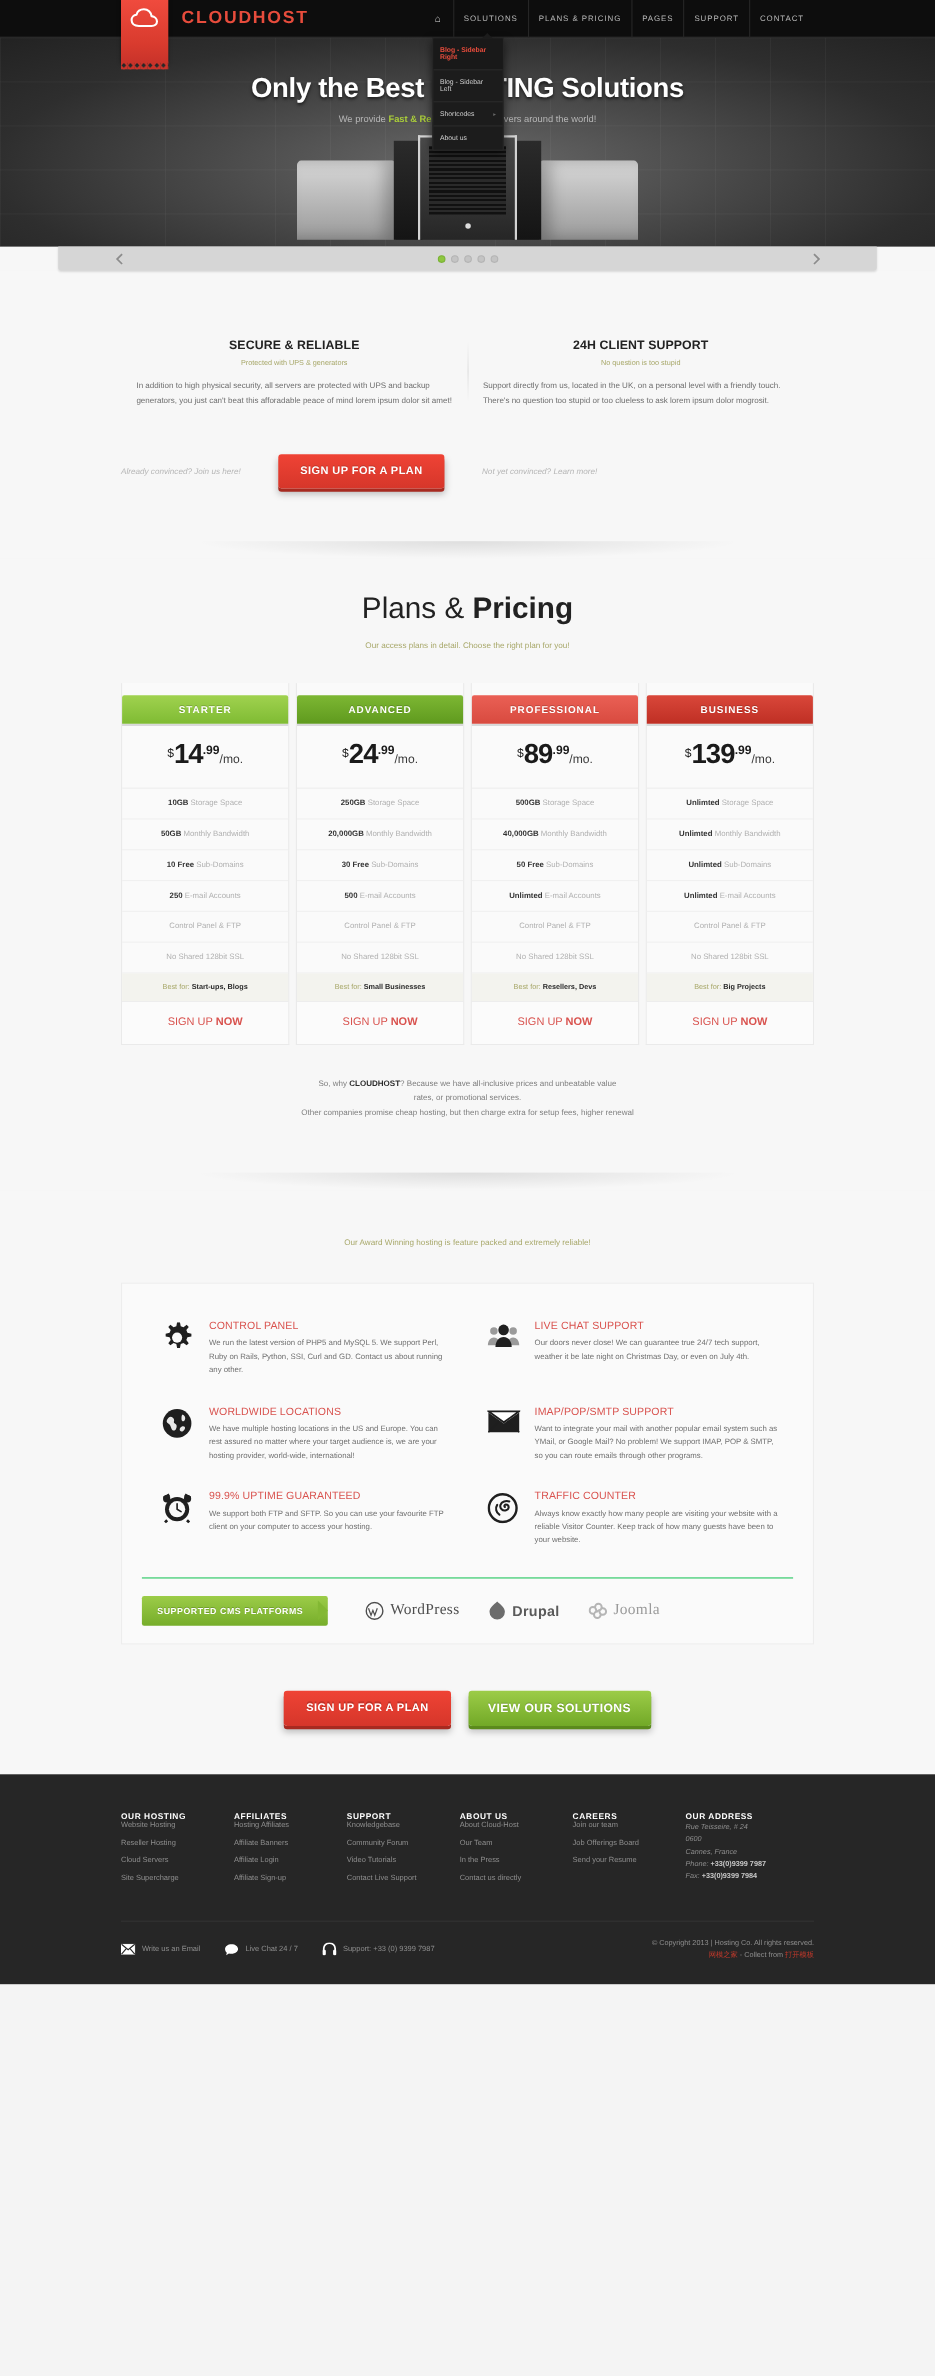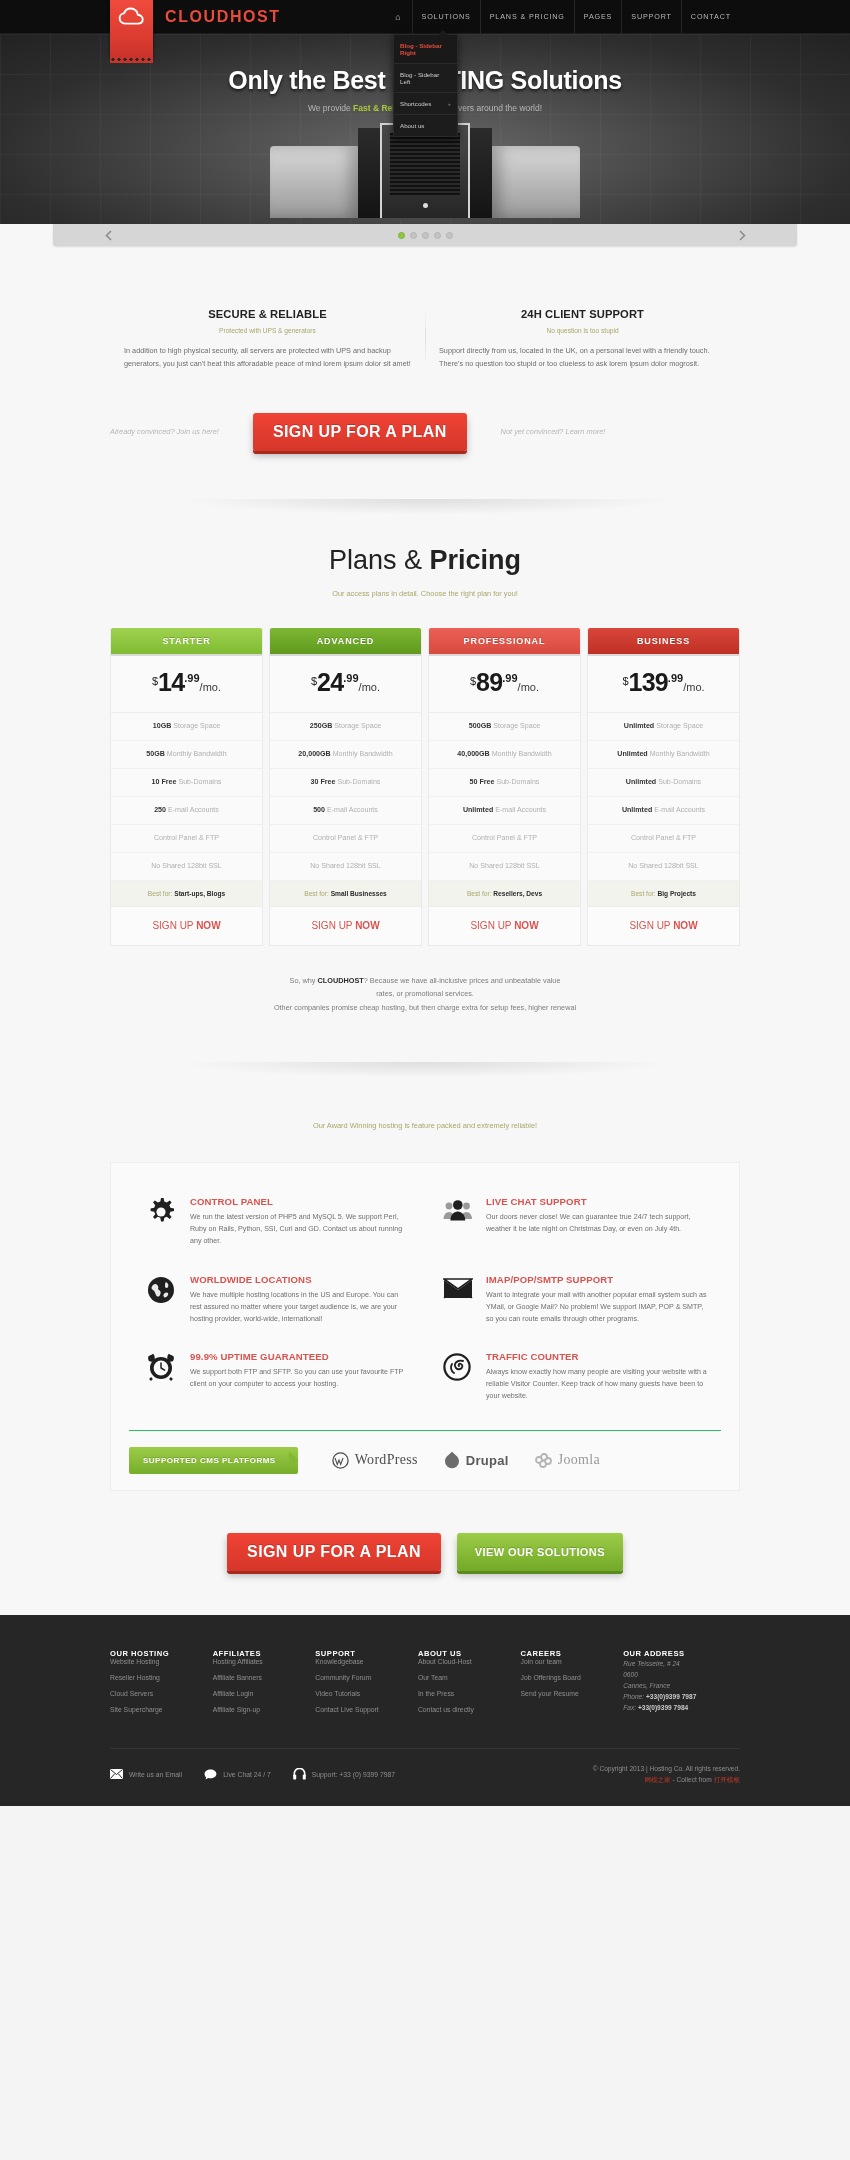--- a/index.html
+++ b/index.html
@@ -159,21 +159,21 @@
   .col .tag { font-size: 6.6px; color: #a8a86a; margin-top: 7px; }
   .col p { font-size: 7.3px; color: #6d6d6d; line-height: 1.75; margin-top: 11px; text-align: left; }
 
   .cta-row {
     display: flex; align-items: center; justify-content: flex-start; gap: 34px;
     padding: 42px 0 0;
   }
   .cta-note { font-size: 7.4px; color: #b6b6b6; font-style: italic; }
   .btn-red {
     background: linear-gradient(180deg,#ef4335,#d6362a);
-    color: #fff; font-size: 16px; font-weight: bold; letter-spacing: .4px;
+    color: #fff; font-size: 10px; font-weight: bold; letter-spacing: .4px;
     padding: 10px 20px; border: none; border-radius: 3px;
     box-shadow: 0 3px 0 #a72a20, 0 5px 7px rgba(0,0,0,.25);
     cursor: pointer; text-shadow: 0 -1px 0 rgba(0,0,0,.2);
   }
   .divider-shadow {
     width: 500px; height: 16px; margin: 48px auto 0;
     background: radial-gradient(ellipse at 50% 0%, rgba(0,0,0,.10), rgba(0,0,0,0) 70%);
   }
 
   .sec-title { text-align: center; padding-top: 30px; }
@@ -182,20 +182,21 @@
   .sec-title .sub { font-size: 7.4px; color: #a8a86a; margin-top: 13px; }
 
   
   .plans { display: flex; gap: 6px; margin-top: 30px; }
   .plan { flex: 1; background: #fafafa; border: 1px solid #eaeaea; border-top: none; }
   .plan-head {
     color: #fff; font-size: 9px; font-weight: bold; letter-spacing: .9px;
     text-align: center; padding: 8px 0; border-radius: 2px 2px 0 0;
     text-shadow: 0 -1px 0 rgba(0,0,0,.2);
     box-shadow: 0 2px 0 rgba(0,0,0,.13);
+    margin-top: 11px;
   }
   .plan-price {
     text-align: center; padding: 14px 0 15px; border-bottom: 1px solid #ededed;
     color: #1a1a1a;
   }
   .plan-price .cur { font-size: 11px; vertical-align: 6px; }
   .plan-price .int { font-size: 25px; font-weight: bold; letter-spacing: -.8px; }
   .plan-price .dec { font-size: 11px; font-weight: bold; vertical-align: 9px; }
   .plan-price .per { font-size: 11px; color: #3a3a3a; }
   .feat {
@@ -220,21 +221,21 @@
   .why b { color: #2b2b2b; }
 
   
   .feature-box {
     margin-top: 32px; background: #fafafa; border: 1px solid #ededed;
     padding: 20px 18px 16px;
   }
   .fgrid { display: flex; flex-wrap: wrap; }
   .fcell { width: 50%; display: flex; gap: 13px; padding: 13px 14px 13px 18px; }
   .ficon { width: 30px; flex: 0 0 30px; padding-top: 2px; }
-  .fbody h4 { font-size: 9.6px; color: #d9534f; font-weight: bold; letter-spacing: .1px; }
+  .fbody h4 { font-size: 9.6px; color: #d9534f; font-weight: normal; letter-spacing: .1px; }
   .fbody h4 .dark { color: #2b2b2b; }
   .fbody p { font-size: 7.1px; color: #6f6f6f; line-height: 1.72; margin-top: 4px; }
 
   .cms-row {
     display: flex; align-items: center; margin-top: 14px;
     border-top: 1px solid #22c55e; padding-top: 16px;
   }
   .cms-badge {
     position: relative;
     background: linear-gradient(180deg,#9ccc48,#76ad2a);

